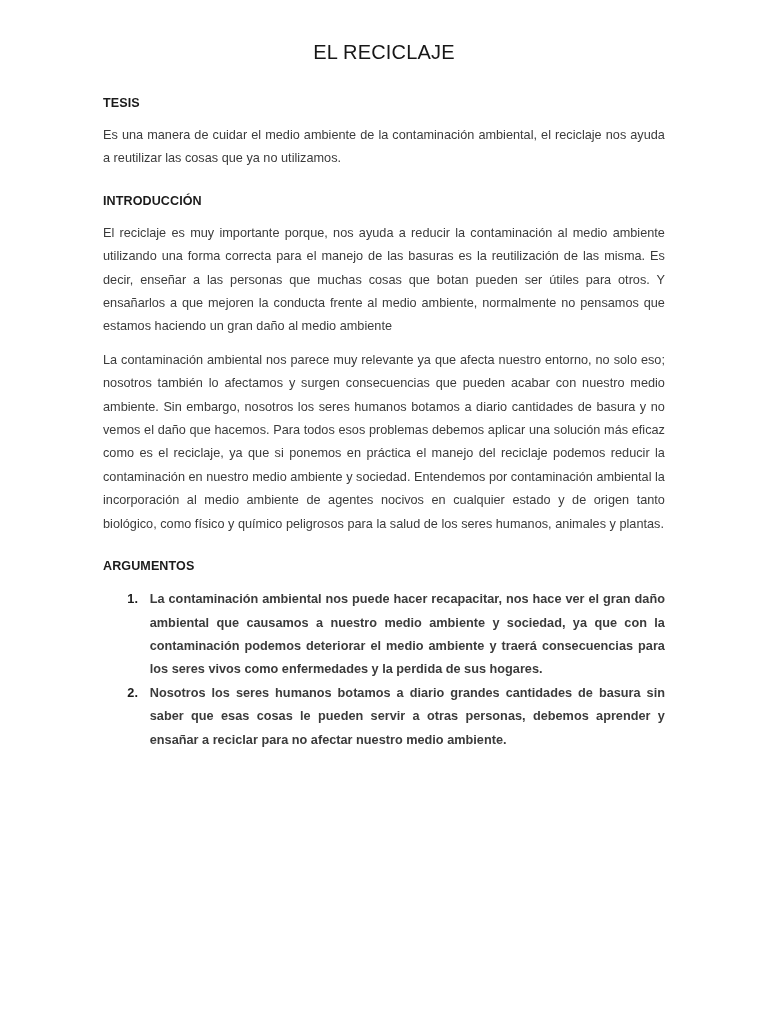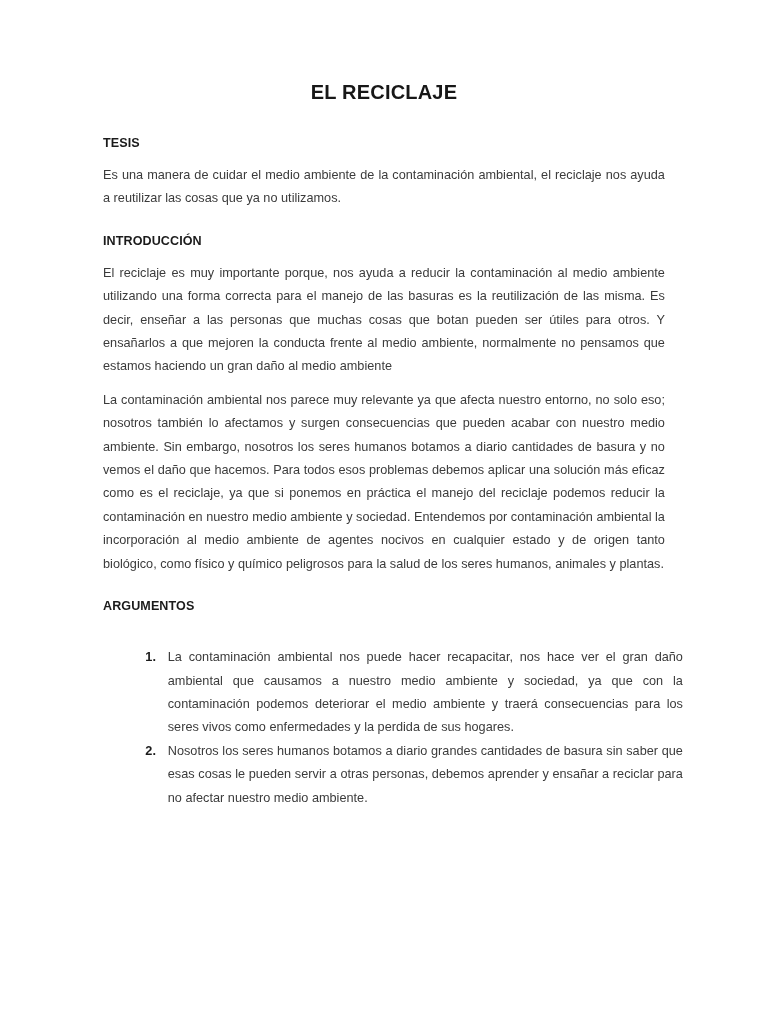--- a/index.html
+++ b/index.html
@@ -21,28 +21,28 @@
 
   .content {
     position: absolute;
     left: 103px;
     top: 0;
     width: 562px;
   }
 
   .doc-title {
     font-family: "Liberation Sans", "DejaVu Sans", sans-serif;
-    font-weight: bold;
+    font-weight: normal;
     font-size: 20px;
     line-height: 24px;
     color: #171717;
     text-align: center;
     letter-spacing: 0.2px;
     margin: 0;
-    padding-top: 80px;
+    padding-top: 40px;
   }
 
   .section-heading {
     font-family: "Liberation Sans", "DejaVu Sans", sans-serif;
     font-weight: bold;
     font-size: 13.5px;
     line-height: 17px;
     color: #1b1b1b;
     text-align: left;
     margin: 0;
@@ -65,24 +65,25 @@
   }
 
   
   .gap-tesis-head   { height: 30px; }
   .gap-head-para    { height: 12px; }
   .gap-para-head    { height: 22px; }
   .gap-para-para    { height: 10px; }
   .gap-head-list    { height: 13px; }
 
   ol.arg-list {
-    margin: 18px;
+    margin: 0;
     padding: 0 0 0 0;
     list-style: none;
     counter-reset: argitem;
+    font-weight: bold;
   }
 
   ol.arg-list > li {
     position: relative;
     counter-increment: argitem;
     padding-left: 50px;
     margin: 0 0 0 0;
     font-family: "Liberation Sans", "DejaVu Sans", sans-serif;
     font-size: 13.6px;
     line-height: 23.4px;

